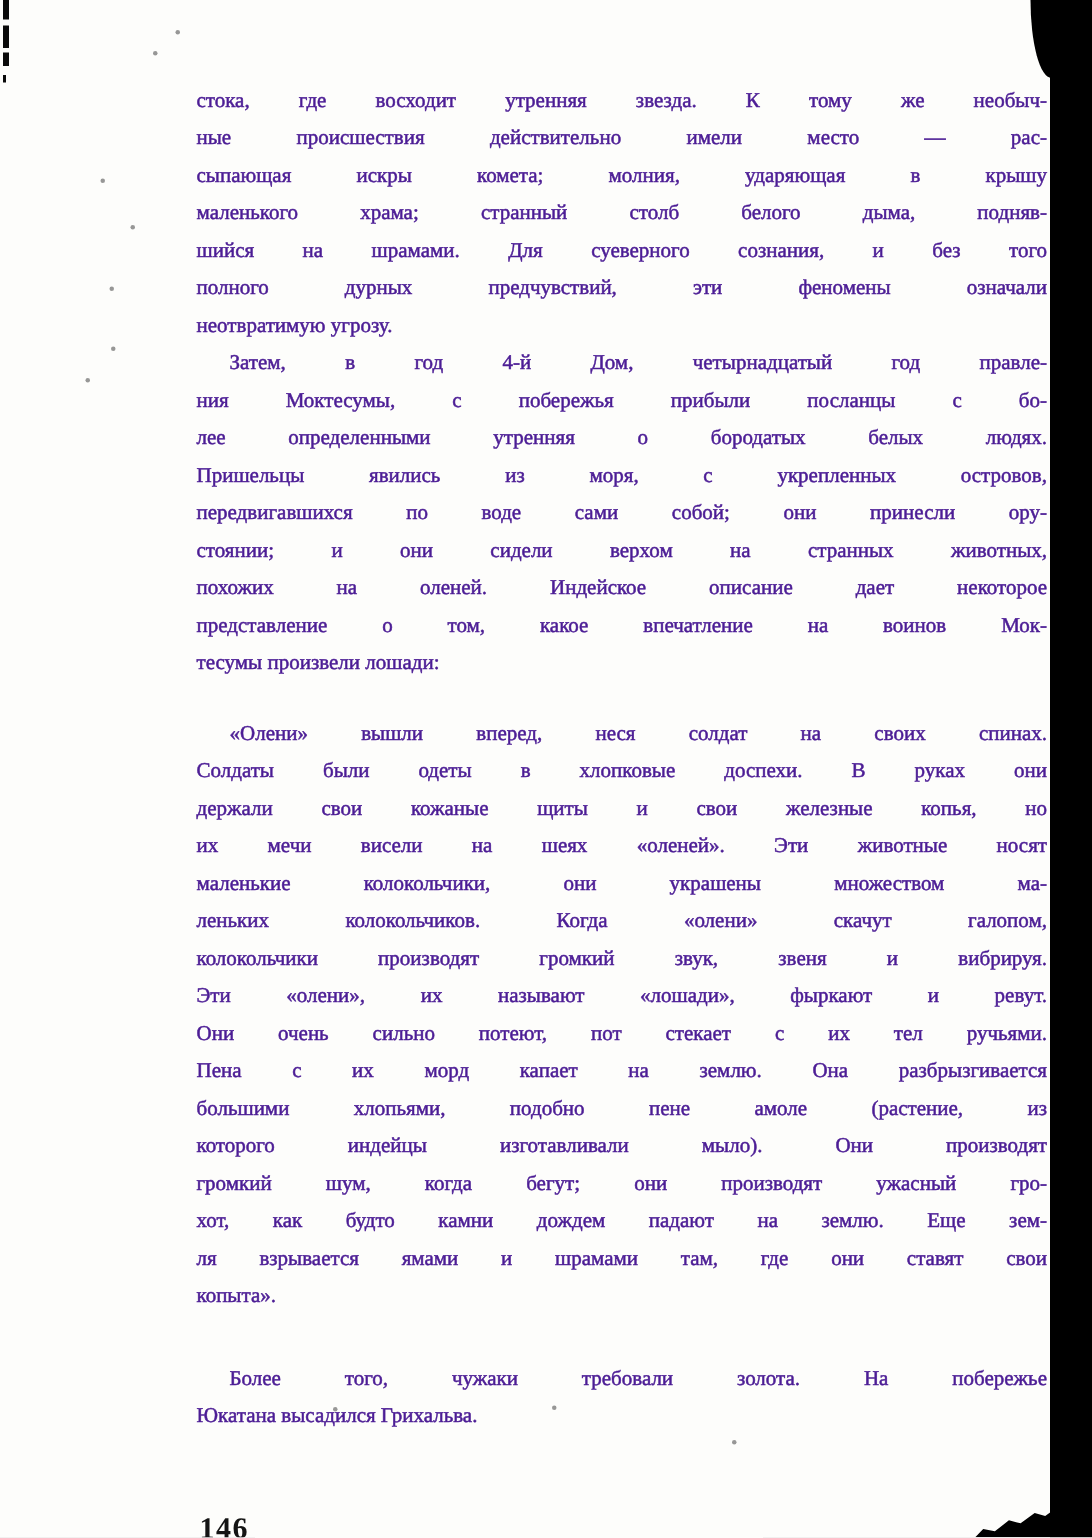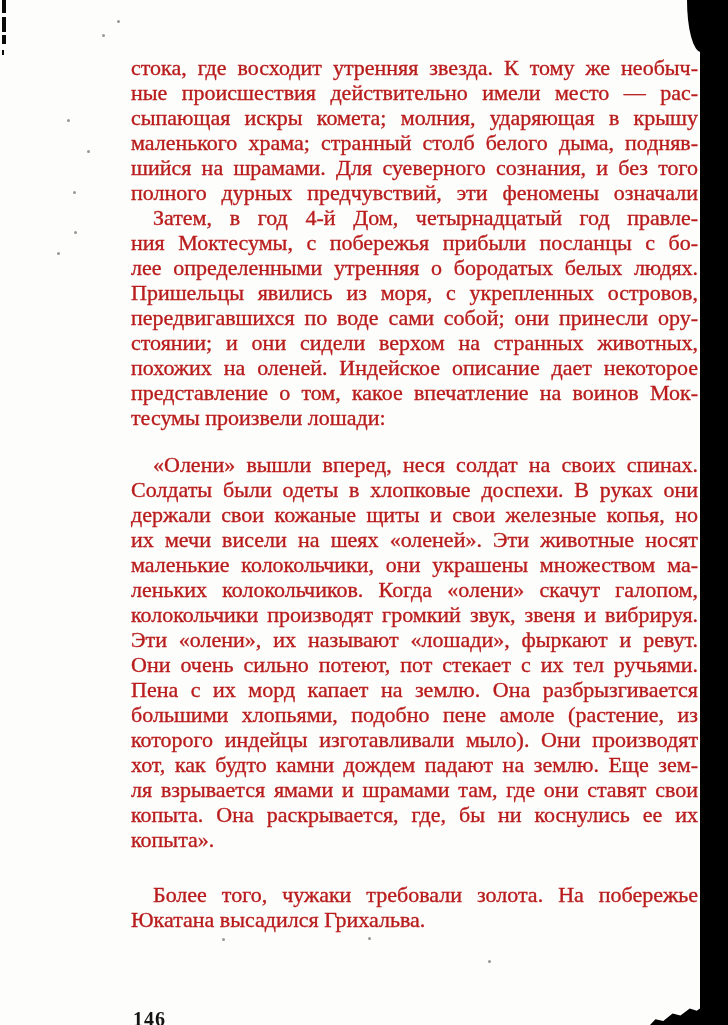--- a/index.html
+++ b/index.html
@@ -3,21 +3,21 @@
 <meta charset="utf-8">
 <style>
   html,body { margin:0; padding:0; background:#e8e8e8; }
   .page {
     position:relative; width:728px; height:1025px;
     background:#fdfdfb; overflow:hidden;
     font-family:"Liberation Serif", serif;
   }
   .text-block {
     position:absolute; left:131px; top:55px; width:567px;
-    color:#b91c1c; font-size:22px; line-height:25px;
+    color:#4c1d95; font-size:14px; line-height:25px;
     -webkit-text-stroke:0.35px currentColor;
   }
   .paragraph { margin:0; }
   .paragraph.quote { margin-top:22px; }
   .paragraph.post-quote { margin-top:30px; }
   .line { text-align:justify; text-align-last:justify; white-space:normal; }
   .line.last { text-align-last:left; }
   .line.indent { text-indent:22px; }
   .page-number {
     position:absolute; left:133px; top:1008px;
@@ -42,20 +42,21 @@
 <div class="page">
 
   <div class="text-block">
       <div class="paragraph">
         <div class="line">стока, где восходит утренняя звезда. К тому же необыч-</div>
         <div class="line">ные происшествия действительно имели место — рас-</div>
         <div class="line">сыпающая искры комета; молния, ударяющая в крышу</div>
         <div class="line">маленького храма; странный столб белого дыма, подняв-</div>
         <div class="line">шийся на шрамами. Для суеверного сознания, и без того</div>
         <div class="line">полного дурных предчувствий, эти феномены означали</div>
+        <div class="line last">неотвратимую угрозу.</div>
       </div>
       <div class="paragraph">
         <div class="line indent">Затем, в год 4-й Дом, четырнадцатый год правле-</div>
         <div class="line">ния Моктесумы, с побережья прибыли посланцы с бо-</div>
         <div class="line">лее определенными утренняя о бородатых белых людях.</div>
         <div class="line">Пришельцы явились из моря, с укрепленных островов,</div>
         <div class="line">передвигавшихся по воде сами собой; они принесли ору-</div>
         <div class="line">стоянии; и они сидели верхом на странных животных,</div>
         <div class="line">похожих на оленей. Индейское описание дает некоторое</div>
         <div class="line">представление о том, какое впечатление на воинов Мок-</div>
@@ -67,23 +68,23 @@
         <div class="line">держали свои кожаные щиты и свои железные копья, но</div>
         <div class="line">их мечи висели на шеях «оленей». Эти животные носят</div>
         <div class="line">маленькие колокольчики, они украшены множеством ма-</div>
         <div class="line">леньких колокольчиков. Когда «олени» скачут галопом,</div>
         <div class="line">колокольчики производят громкий звук, звеня и вибрируя.</div>
         <div class="line">Эти «олени», их называют «лошади», фыркают и ревут.</div>
         <div class="line">Они очень сильно потеют, пот стекает с их тел ручьями.</div>
         <div class="line">Пена с их морд капает на землю. Она разбрызгивается</div>
         <div class="line">большими хлопьями, подобно пене амоле (растение, из</div>
         <div class="line">которого индейцы изготавливали мыло). Они производят</div>
+        <div class="line">громкий шум, когда бегут; они производят ужасный гро-</div>
         <div class="line">хот, как будто камни дождем падают на землю. Еще зем-</div>
         <div class="line">ля взрывается ямами и шрамами там, где они ставят свои</div>
-        <div class="line">копыта. Она раскрывается, где, бы ни коснулись ее их</div>
         <div class="line last">копыта».</div>
       </div>
       <div class="paragraph post-quote">
         <div class="line indent">Более того, чужаки требовали золота. На побережье</div>
         <div class="line last">Юкатана высадился Грихальва.</div>
       </div>
     </div>
 
   <div class="page-number">146</div>
 

